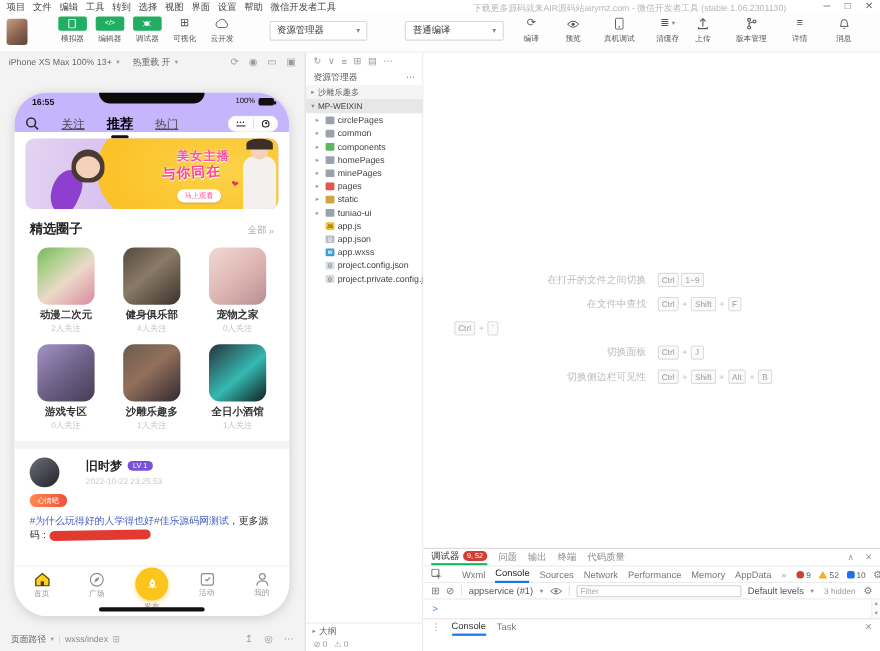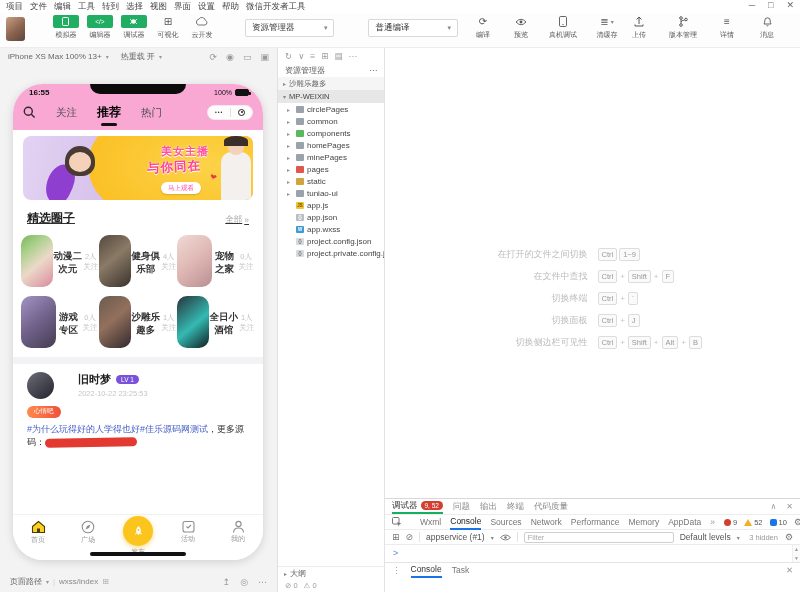--- a/index.html
+++ b/index.html
@@ -26,28 +26,28 @@
   .right-group{display:flex;gap:10px;margin-left:auto;margin-right:10px;}
   .tb-item .ic{height:13px;display:flex;align-items:center;justify-content:center;color:#555;font-size:10px;}
   
   .main{position:absolute;top:48px;left:0;right:0;bottom:0;display:flex;}
   
   .simcol{width:278px;background:#f3f3f3;border-right:1px solid #e0e0e0;position:relative;flex:none;}
   .simbar{height:17px;display:flex;align-items:center;font-size:8px;color:#666;padding:0 8px;gap:4px;}
   .simbar .car{font-size:6px;color:#999;}
   .sim-icons{margin-left:auto;display:flex;gap:9px;color:#9a9a9a;font-size:9px;}
   .phone{position:absolute;left:13px;top:36px;width:250px;height:476px;background:#fff;border-radius:30px;box-shadow:0 2px 10px rgba(0,0,0,.14);overflow:hidden;}
-  .ph-head{height:46px;background:#f9a8d4;position:relative;}
+  .ph-head{height:36px;background:#c4b5fd;position:relative;}
   .notch{position:absolute;left:50%;transform:translateX(-50%);top:0;width:96px;height:10px;background:#0b0b0b;border-radius:0 0 10px 10px;}
   .status{display:flex;justify-content:space-between;align-items:center;padding:4px 14px 0 16px;}
   .status .time{font-size:8px;font-weight:bold;color:#111;}
   .batt-wrap{display:flex;align-items:center;gap:3px;font-size:7px;color:#111;}
   .batt{width:14px;height:7px;border:1px solid #111;border-radius:2px;position:relative;background:#111;}
   .batt:after{content:"";position:absolute;right:-3px;top:1.5px;width:2px;height:3px;background:#111;border-radius:0 1px 1px 0;}
-  .ph-tabs{display:flex;align-items:center;height:30px;padding:0 10px;}
+  .ph-tabs{display:flex;align-items:center;height:30px;padding:0 10px;text-decoration:underline;}
   .ph-tabrow{display:flex;gap:20px;margin-left:20px;align-items:baseline;}
   .ph-tab{font-size:10.5px;color:#4c4c4c;position:relative;}
   .ph-tab.active{font-size:12px;font-weight:bold;color:#000;}
   .ph-tab.active:after{content:"";position:absolute;left:50%;transform:translateX(-50%);bottom:-5px;width:16px;height:3px;background:#111;border-radius:2px;}
   .capsule{margin-left:auto;width:46px;height:15px;background:rgba(255,255,255,.96);border:1px solid rgba(0,0,0,.06);border-radius:8px;display:flex;align-items:center;justify-content:space-evenly;}
   .cap-dots{font-size:5px;color:#222;letter-spacing:1px;}
   .cap-div{width:1px;height:9px;background:#e0e0e0;}
   .cap-circle{width:7px;height:7px;border:1.5px solid #222;border-radius:50%;position:relative;}
   .cap-circle:after{content:"";position:absolute;left:1.5px;top:1.5px;width:2px;height:2px;background:#222;border-radius:50%;}
   
@@ -58,25 +58,25 @@
   .ban-face{position:absolute;left:12px;top:6px;width:22px;height:20px;background:#f4d2ba;border-radius:50%;}
   .ban-mic{position:absolute;left:-10px;top:18px;width:26px;height:40px;background:#8e3fd0;border-radius:50% 50% 40% 60%;transform:rotate(24deg);}
   .ban-girl2{position:absolute;right:2px;top:16px;width:30px;height:48px;background:#f3f0ee;border-radius:10px 10px 0 0;}
   .ban-girl2:before{content:"";position:absolute;left:7px;top:-12px;width:16px;height:15px;background:#f4d2ba;border-radius:50%;}
   .ban-girl2:after{content:"";position:absolute;left:3px;top:-16px;width:24px;height:10px;background:#3c2e28;border-radius:50% 50% 0 0;}
   .ban-t1{position:absolute;right:44px;top:8px;font-size:11px;font-weight:bold;color:#ff4fa0;text-shadow:0 0 2px #fff,0 1px 0 #fff;letter-spacing:1px;}
   .ban-t2{position:absolute;right:52px;top:23px;font-size:12.5px;font-weight:bold;color:#ff3f98;text-shadow:0 0 2px #fff,0 1px 0 #fff;transform:rotate(-3deg);letter-spacing:1px;}
   .ban-btn{position:absolute;right:52px;bottom:6px;background:#fff;color:#ff4fa0;font-size:6.5px;padding:1.5px 7px;border-radius:7px;box-shadow:0 1px 2px rgba(0,0,0,.15);}
   .ban-heart{position:absolute;right:36px;bottom:18px;color:#e8384f;font-size:8px;transform:rotate(14deg);}
   
-  .sec-head{display:flex;align-items:baseline;justify-content:space-between;margin:10px 14px 0;text-decoration:underline;}
+  .sec-head{display:flex;align-items:baseline;justify-content:space-between;margin:10px 14px 0;}
   .sec-title{font-size:12px;font-weight:bold;color:#222;}
   .sec-more{font-size:8.5px;color:#a8a8a8;display:flex;gap:2px;align-items:center;}
   .cir-grid{display:grid;grid-template-columns:1fr 1fr 1fr;row-gap:9px;margin:8px 8px 0;}
-  .cir{display:flex;flex-direction:row;align-items:center;text-align:center;}
+  .cir{display:flex;flex-direction:column;align-items:center;}
   .cir-img{width:52px;height:52px;border-radius:10px;}
   .cir-name{font-size:9.5px;color:#333;margin-top:3px;font-weight:bold;}
   .cir-fol{font-size:7.5px;color:#c3c3c3;margin-top:1px;}
   .gap-div{height:7px;background:#f3f3f5;margin-top:9px;}
   
   .post{padding:8px 14px 0;}
   .post-head{display:flex;gap:24px;}
   .post-ava{width:27px;height:27px;border-radius:50%;flex:none;}
   .post-name-row{display:flex;align-items:center;gap:5px;}
   .post-name{font-size:11px;font-weight:bold;color:#222;}
@@ -155,20 +155,21 @@
       <span class="menu-item">编辑</span>
       <span class="menu-item">工具</span>
       <span class="menu-item">转到</span>
       <span class="menu-item">选择</span>
       <span class="menu-item">视图</span>
       <span class="menu-item">界面</span>
       <span class="menu-item">设置</span>
       <span class="menu-item">帮助</span>
       <span class="menu-item">微信开发者工具</span>
   </div>
+  <div class="win-title">下载更多源码就来AIR源码站airymz.com - 微信开发者工具 (stable 1.06.2301130)</div>
   <div class="win-ctrls">
     <span>─</span>
     <span>□</span>
     <span>✕</span>
   </div>
 
   <div class="toolbar">
     <div class="avatar" style="background: linear-gradient(140deg, rgb(201, 160, 131) 0%, rgb(138, 99, 80) 55%, rgb(92, 69, 56) 100%);"></div>
     <div class="tb-group">
       <div class="tb-item">
@@ -567,21 +568,20 @@
           <span class="sc-label">在文件中查找</span>
           <span class="sc-keys">
               <span class="kbd">Ctrl</span>
               <span class="kjoin">+</span>
               <span class="kbd">Shift</span>
               <span class="kjoin">+</span>
               <span class="kbd">F</span>
             </span>
         </div>
         <div class="sc-row">
-          <span class="sc-label">切换终端</span>
           <span class="sc-keys">
               <span class="kbd">Ctrl</span>
               <span class="kjoin">+</span>
               <span class="kbd">`</span>
             </span>
         </div>
         <div class="sc-row">
           <span class="sc-label">切换面板</span>
           <span class="sc-keys">
               <span class="kbd">Ctrl</span>

